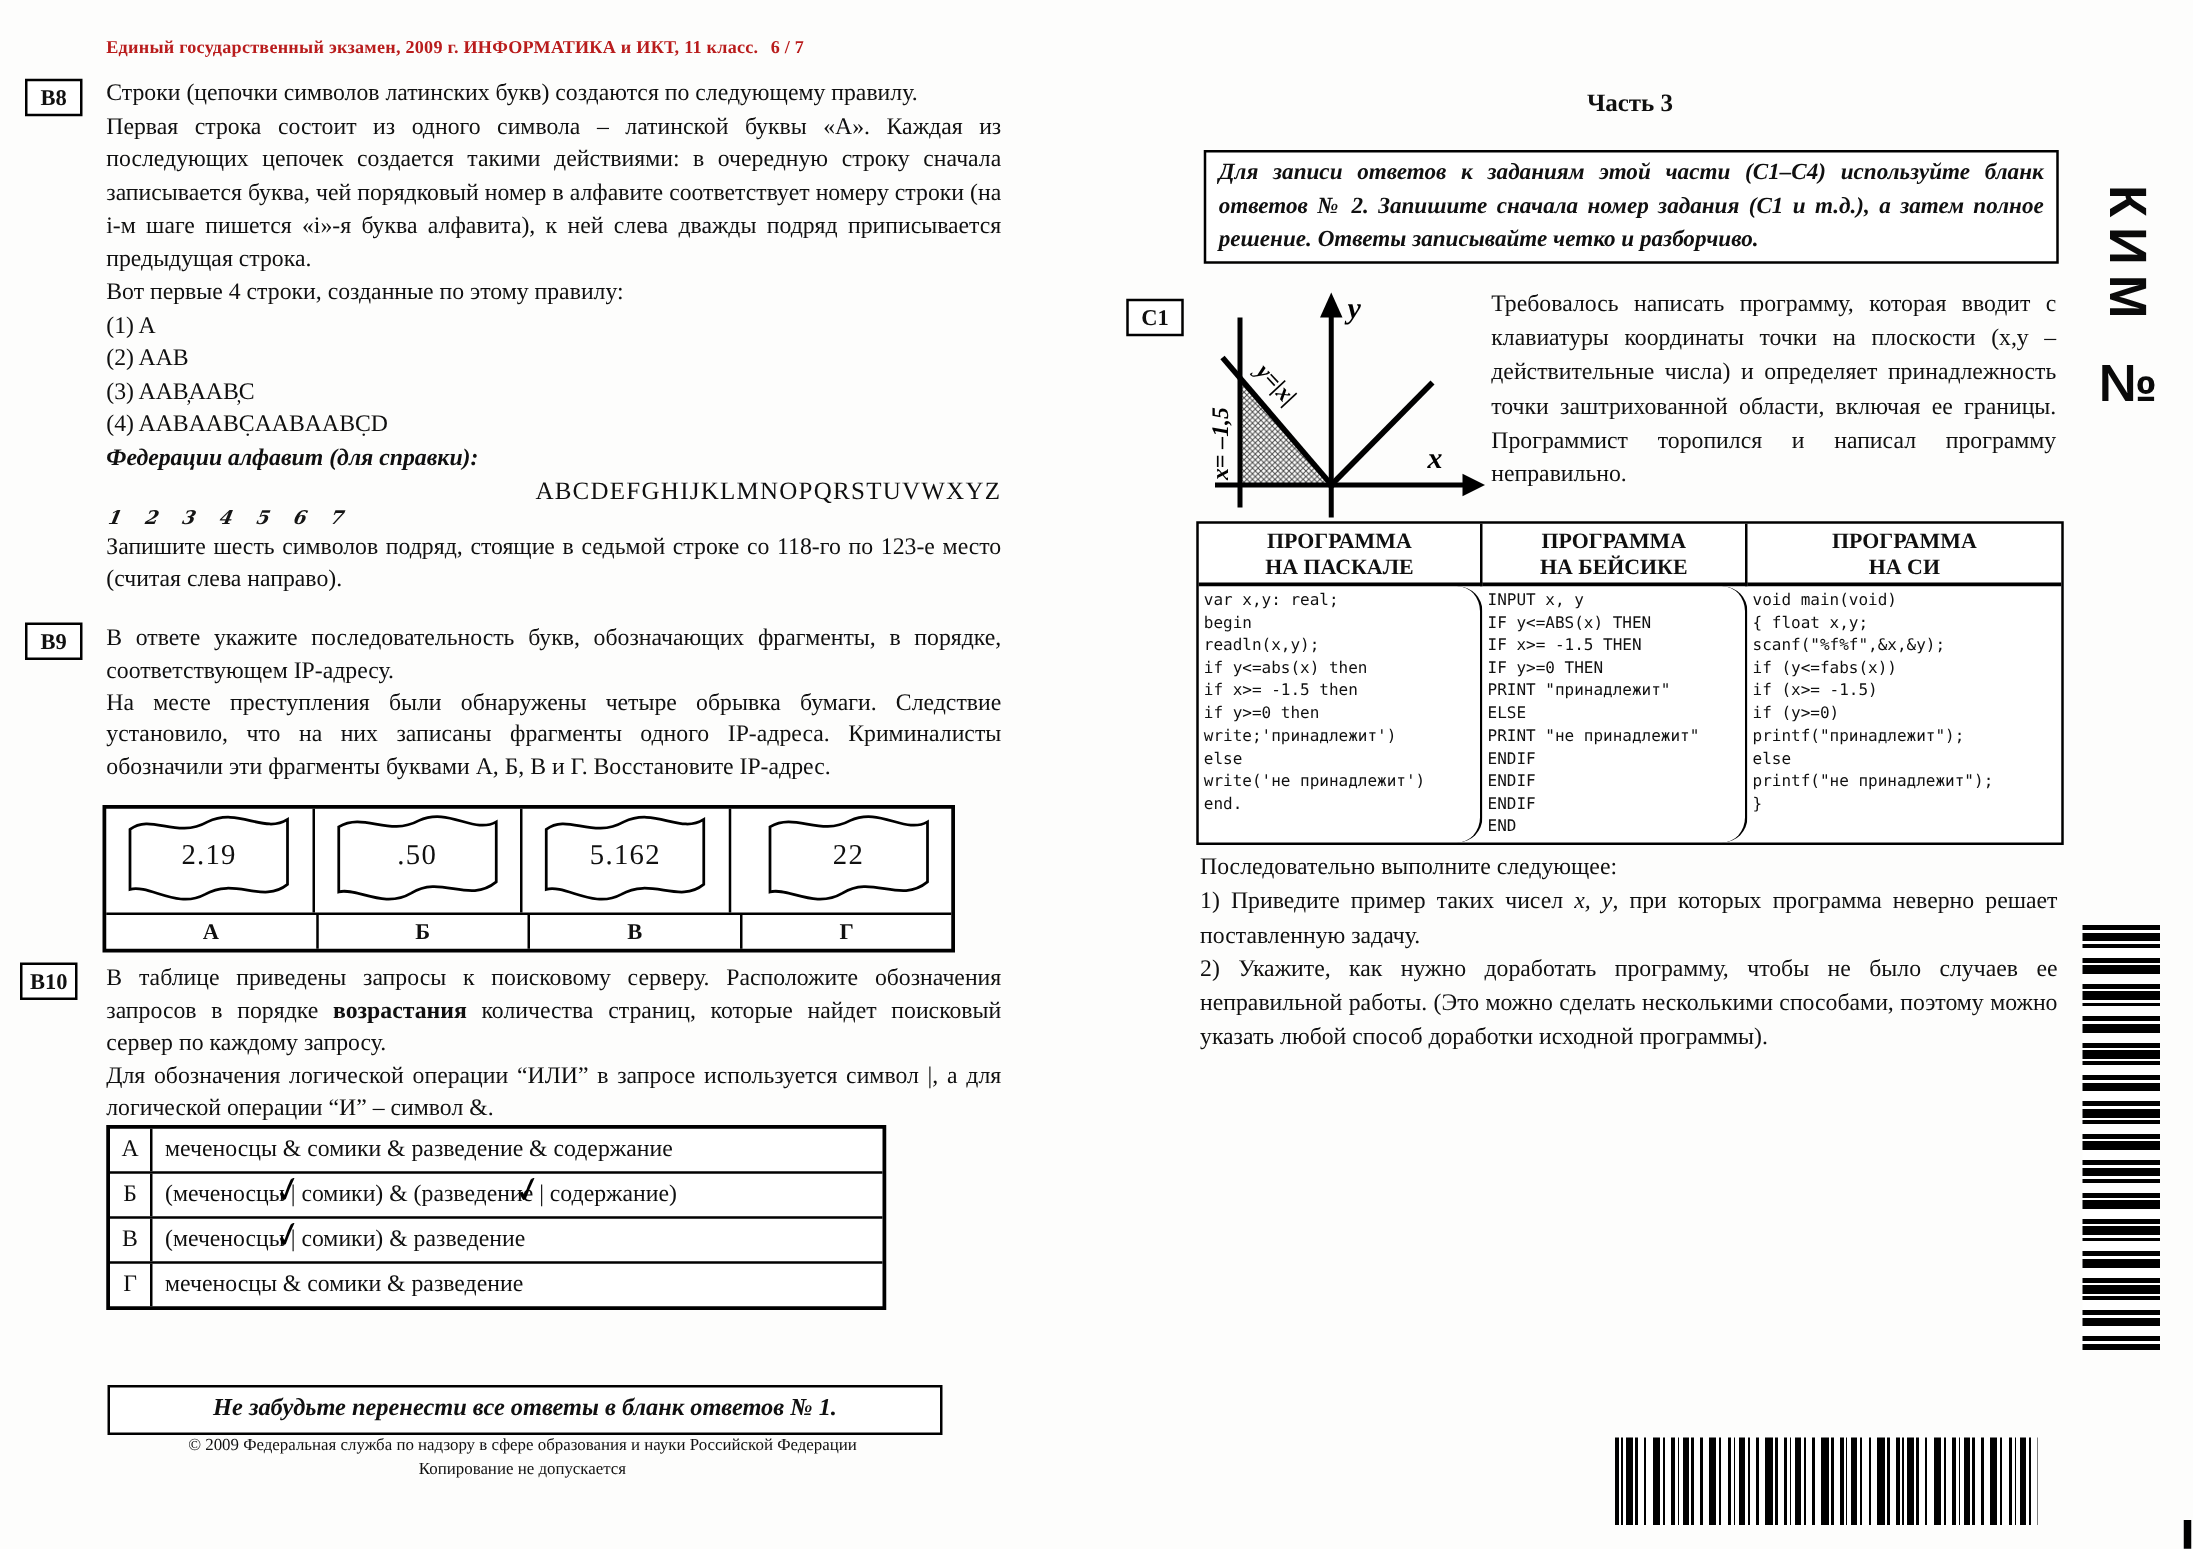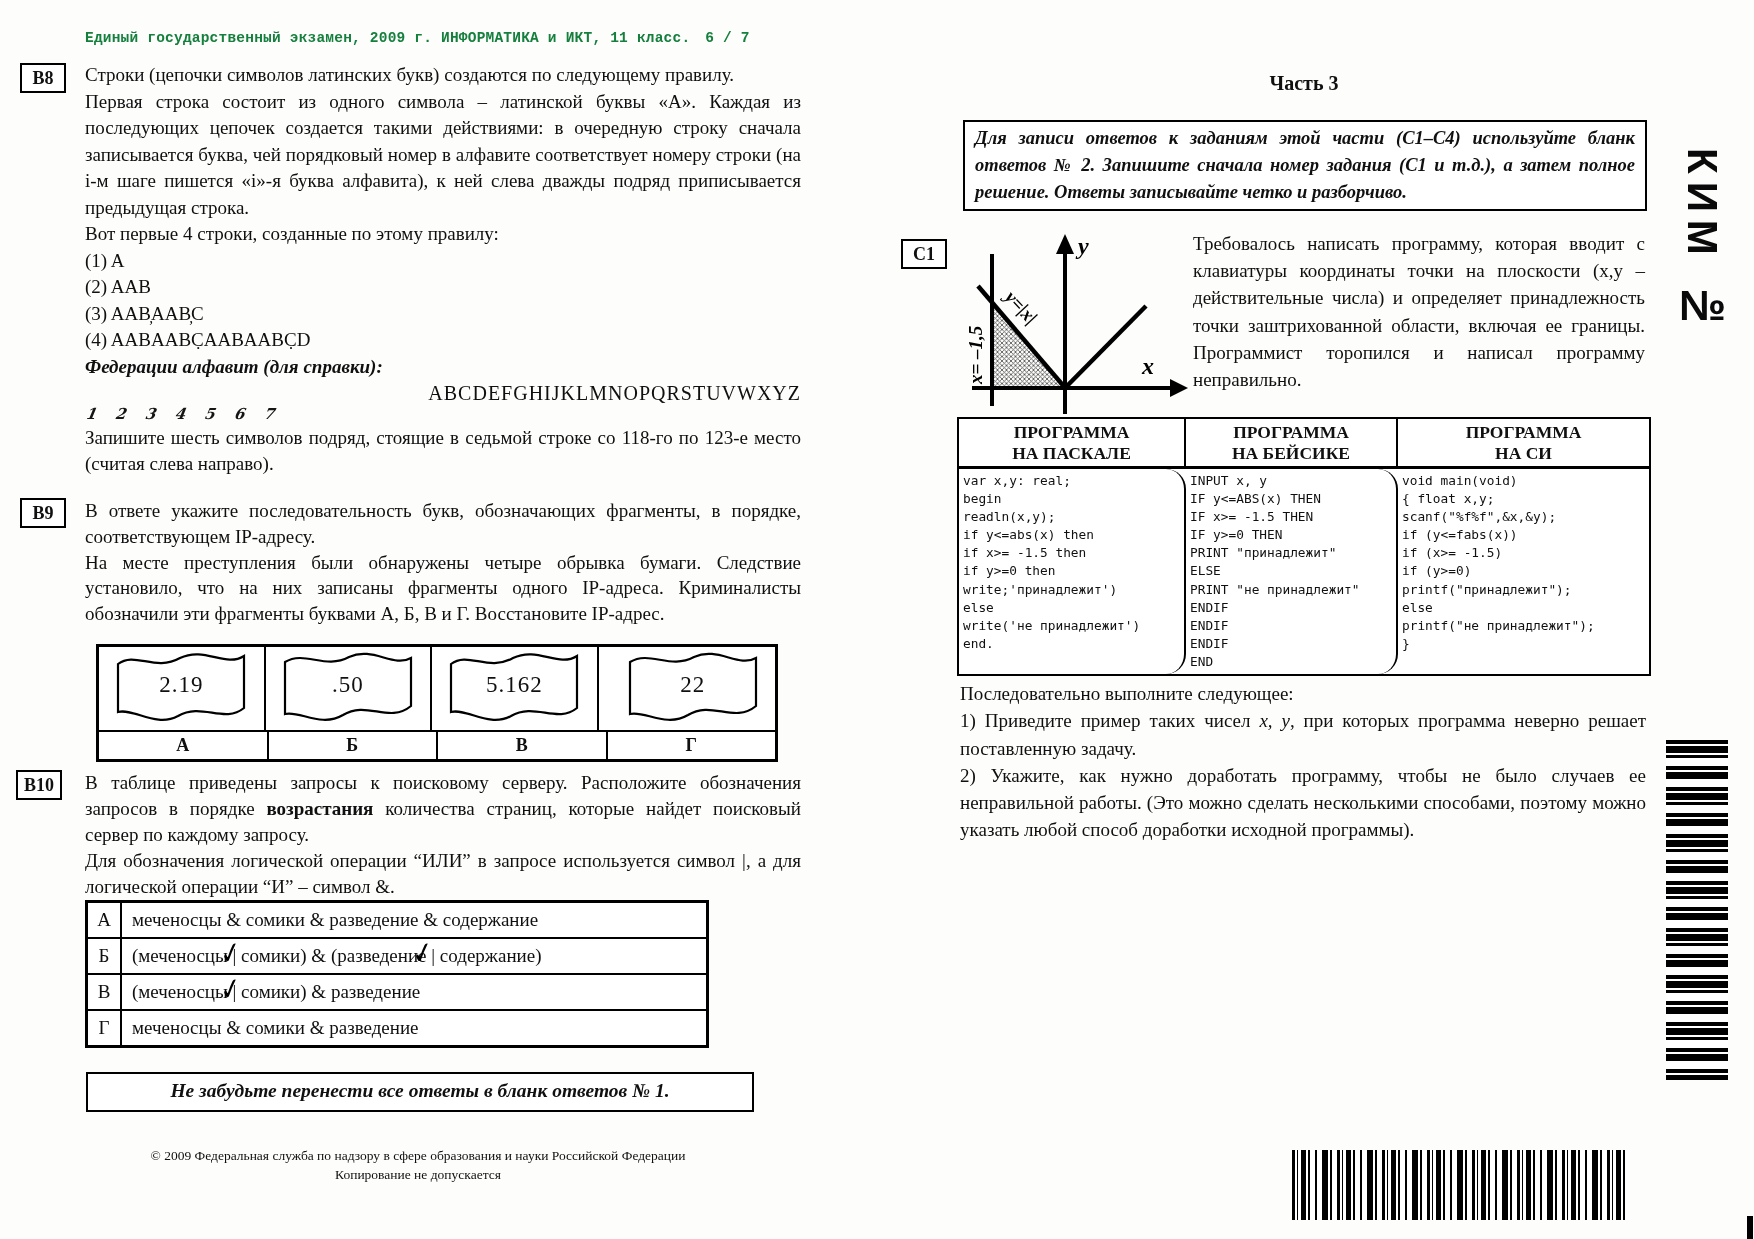--- a/index.html
+++ b/index.html
@@ -97,22 +97,22 @@
   }
   .barcode-h{
     position:absolute;
     background:repeating-linear-gradient(90deg,
       #000 0 3px,#fff 3px 5px,#000 5px 6px,#fff 6px 9px,#000 9px 14px,#fff 14px 16px,
       #000 16px 18px,#fff 18px 23px,#000 23px 25px,#fff 25px 30px,#000 30px 36px,
       #fff 36px 38px,#000 38px 40px,#fff 40px 45px);
   }
   .corner-tick{position:absolute;background:#000;}
   .page-header{
-    position:absolute;font-family:Liberation Mono, monospace;font-weight:bold;
-    font-size:14.5px;letter-spacing:0.2px;color:#15803d;
+    position:absolute;font-family:Liberation Serif, serif;font-weight:bold;
+    font-size:14.5px;letter-spacing:0.2px;color:#b91c1c;
   }
 </style>
 </head>
 <body>
 
 <div class="page-header" style="left:85px;top:30px;width:760px;">
   <span>Единый государственный экзамен, 2009 г.   ИНФОРМАТИКА и ИКТ, 11  класс.</span>
   <span style="margin-left:6px;">6 / 7</span>
 </div>
 
@@ -132,21 +132,21 @@
   <p>Запишите шесть символов подряд, стоящие в седьмой строке со 118-го по 123-е место (считая слева направо).</p>
 </div>
 
 <div class="task-label" style="left:20px;top:498px;"><span>В9</span></div>
 
 <div class="abs body-text" style="left:85px;top:498px;width:716px;line-height:25.8px;">
   <p>В ответе укажите последовательность букв, обозначающих фрагменты, в порядке, соответствующем IP-адресу.</p>
   <p>На месте преступления были обнаружены четыре обрывка бумаги. Следствие установило, что на них записаны фрагменты одного  IP-адреса. Криминалисты обозначили   эти фрагменты буквами А, Б, В и Г. Восстановите IP-адрес.</p>
 </div>
 
-<div class="frag-table" style="left:96px;top:644px;width:676px;height:112px;">
+<div class="frag-table" style="left:82px;top:644px;width:676px;height:112px;">
   <div class="frag-row">
     <div class="frag-cell">
       <div class="paper">
         <svg width="142" height="78" viewBox="0 0 142 78">
           <path d="M8,16 C25,3 45,24 70,10 C95,-2 115,20 134,8 L134,60 C114,76 92,54 68,68 C46,80 24,60 8,64 Z" fill="#fff" stroke="#000" stroke-width="2.2"></path>
         </svg>
         <div class="paper-num">2.19</div>
       </div>
     </div>
     <div class="frag-cell">
@@ -206,21 +206,21 @@
     <div class="query-text"><span>(меченосцы | сомики) &amp; разведение</span>
       <span class="checkmark" style="left:98px;">✓</span>
     </div>
   </div>
   <div class="query-row">
     <div class="query-letter">Г</div>
     <div class="query-text"><span>меченосцы &amp; сомики &amp;  разведение</span></div>
   </div>
 </div>
 
-<div class="note-box" style="left:86px;top:1072px;width:664px;height:36px;">
+<div class="note-box" style="left:86px;top:1108px;width:664px;height:36px;">
   <span>Не забудьте перенести все ответы в бланк ответов № 1.</span>
 </div>
 
 <div class="copyright" style="left:85px;top:1146px;width:666px;">
   <div>© 2009  Федеральная служба по надзору в сфере образования и науки Российской Федерации</div>
   <div>Копирование не допускается</div>
 </div>
 
 <div class="part-title" style="left:963px;top:72px;width:682px;">Часть 3</div>
 

